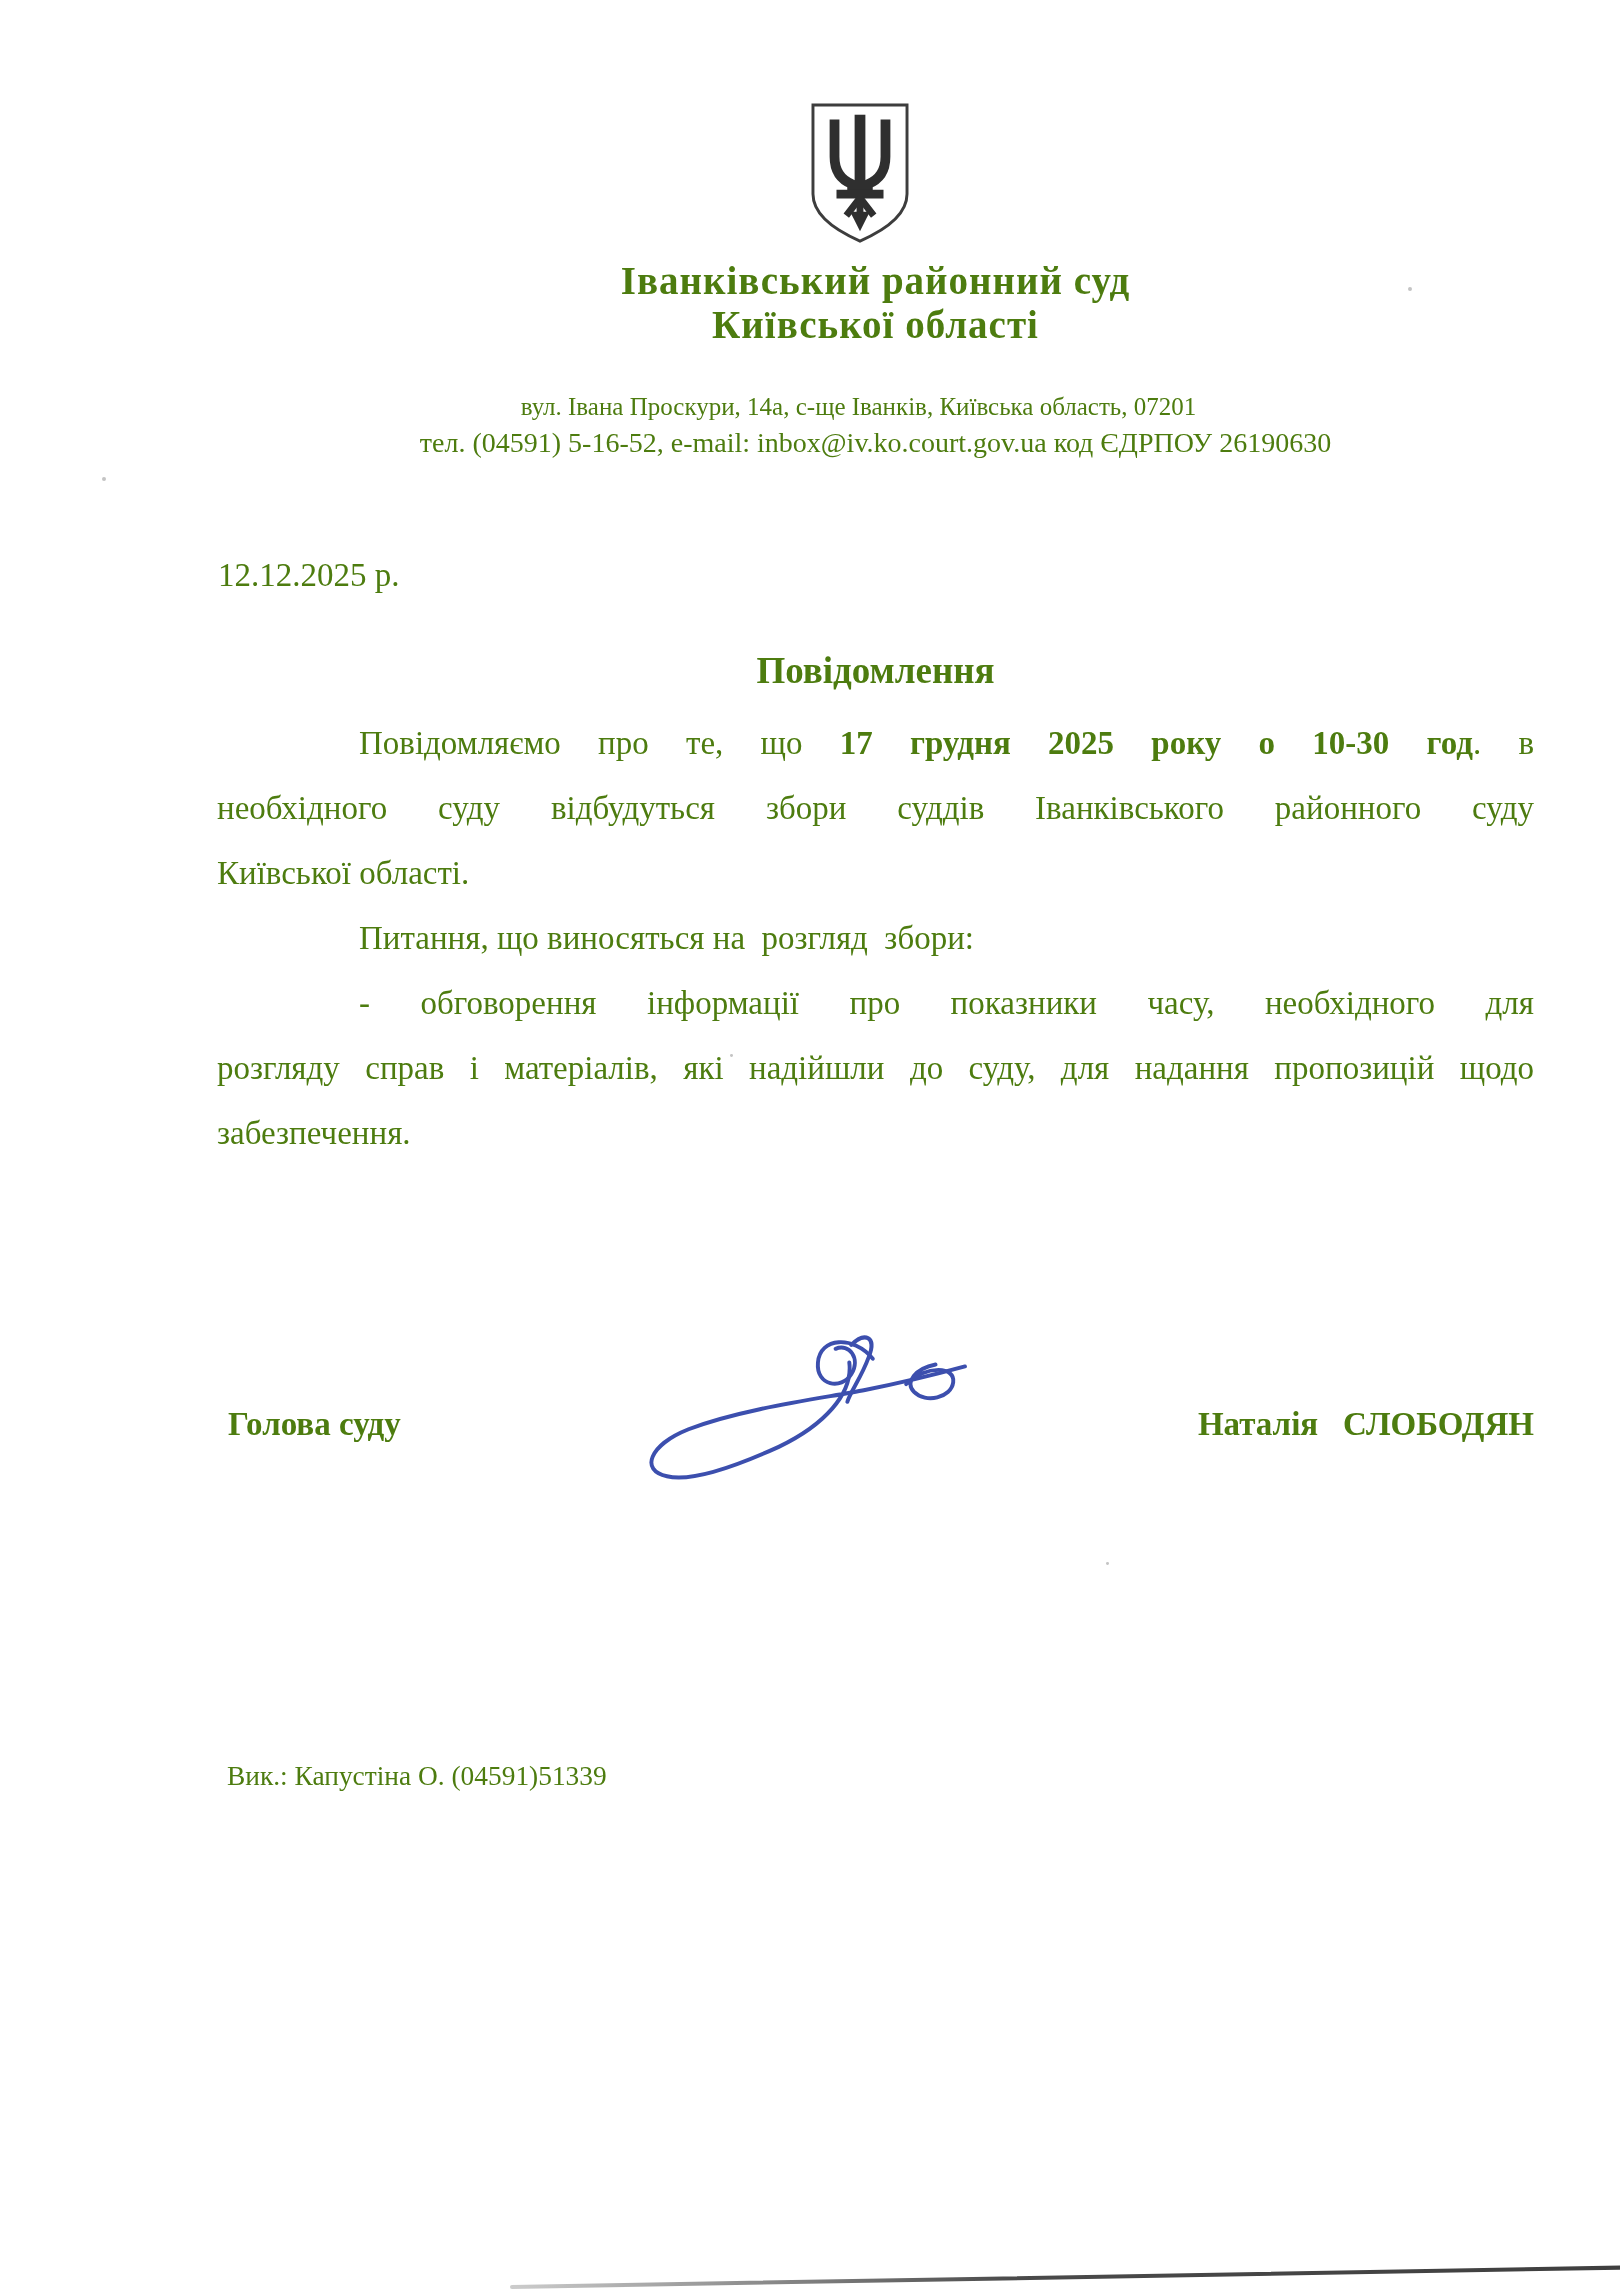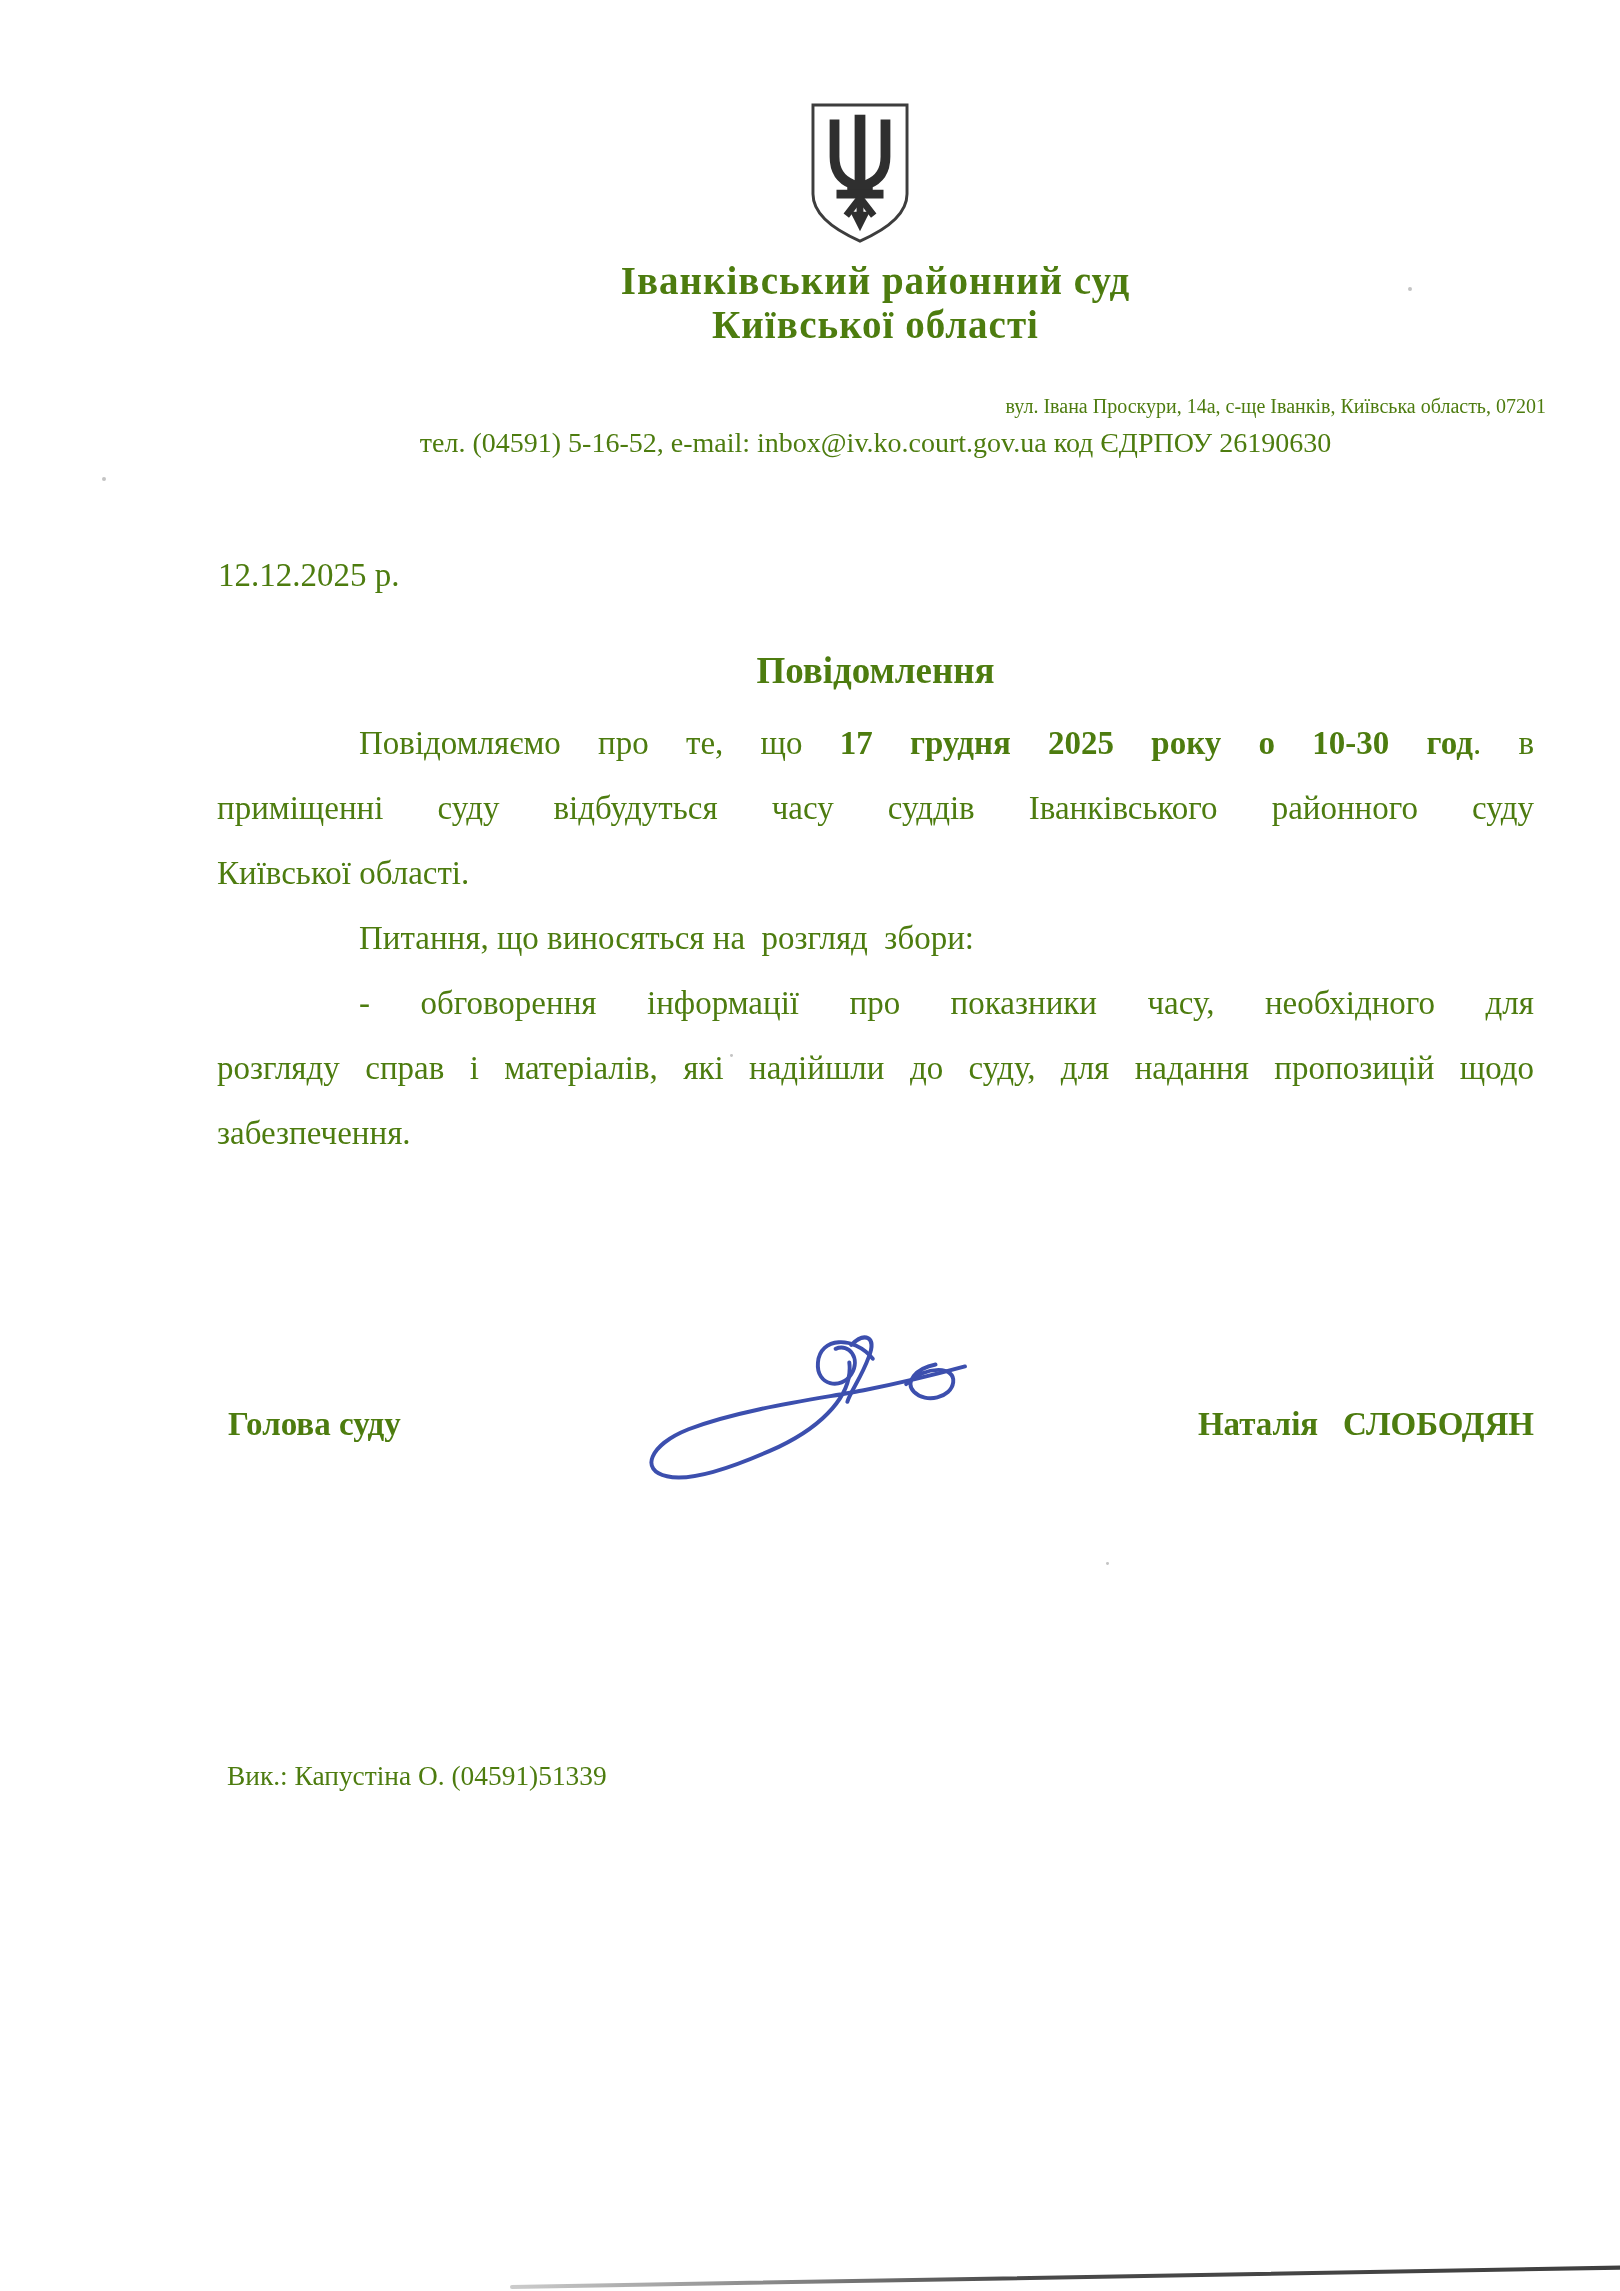--- a/index.html
+++ b/index.html
@@ -9,21 +9,21 @@
     background:#ffffff;
     overflow:hidden;
     font-family:"Liberation Serif","DejaVu Serif",serif;
     color:#4d7c0f;
   }
   .abs{position:absolute;}
   
   .emblem{left:808px;top:101px;width:104px;height:144px;}
   .court1{left:217px;width:1317px;top:258px;font-size:39px;font-weight:bold;line-height:45px;text-align:center;letter-spacing:1px;}
   .court2{left:217px;width:1317px;top:302px;font-size:39px;font-weight:bold;line-height:45px;text-align:center;letter-spacing:1px;}
-  .addr1{left:229px;width:1317px;top:389px;font-size:20px;line-height:35px;text-align:right;}
+  .addr1{left:200px;width:1317px;top:389px;font-size:25px;line-height:35px;text-align:center;}
   .addr2{left:217px;width:1317px;top:425px;font-size:28px;line-height:35px;text-align:center;}
   
   .date{left:218px;top:556px;font-size:33px;line-height:39px;}
   .title{left:217px;width:1317px;top:649px;font-size:37px;font-weight:bold;line-height:43px;text-align:center;}
   
   .body{left:217px;top:711px;width:1317px;font-size:33px;font-family:Liberation Serif, serif;}
   .ln{height:65px;line-height:65px;white-space:normal;}
   .ln.j{text-align:justify;text-align-last:justify;}
   .ln.ind{text-indent:142px;}
   .ln.pre{white-space:pre-wrap;}
@@ -70,21 +70,21 @@
 
   <div class="abs addr1">вул. Івана Проскури, 14а, с-ще Іванків, Київська область, 07201</div>
   <div class="abs addr2">тел. (04591) 5-16-52, e-mail: inbox@iv.ko.court.gov.ua код ЄДРПОУ 26190630</div>
 
   <div class="abs date">12.12.2025 р.</div>
 
   <div class="abs title">Повідомлення</div>
 
   <div class="abs body">
     <div class="ln j ind"><span>Повідомляємо про те, що </span><b>17 грудня 2025 року о 10-30 год</b><span>. в</span></div>
-    <div class="ln j">приміщенні суду відбудуться часу суддів Іванківського районного суду</div>
+    <div class="ln j">необхідного суду відбудуться збори суддів Іванківського районного суду</div>
     <div class="ln">Київської області.</div>
     <div class="ln ind pre">Питання, що виносяться на  розгляд  збори:</div>
     <div class="ln j ind">- обговорення інформації про показники часу, необхідного для</div>
     <div class="ln j">розгляду справ і матеріалів, які надійшли до суду, для надання пропозицій щодо</div>
     <div class="ln">забезпечення.</div>
   </div>
 
   <div class="abs sig-pos">Голова суду</div>
 
   <div class="abs sig-ink">

